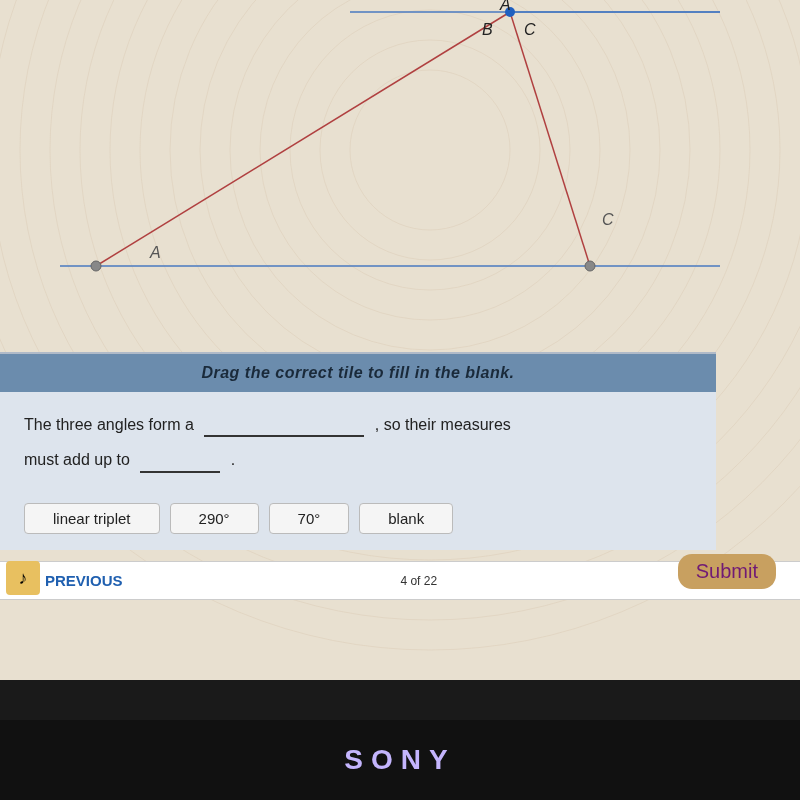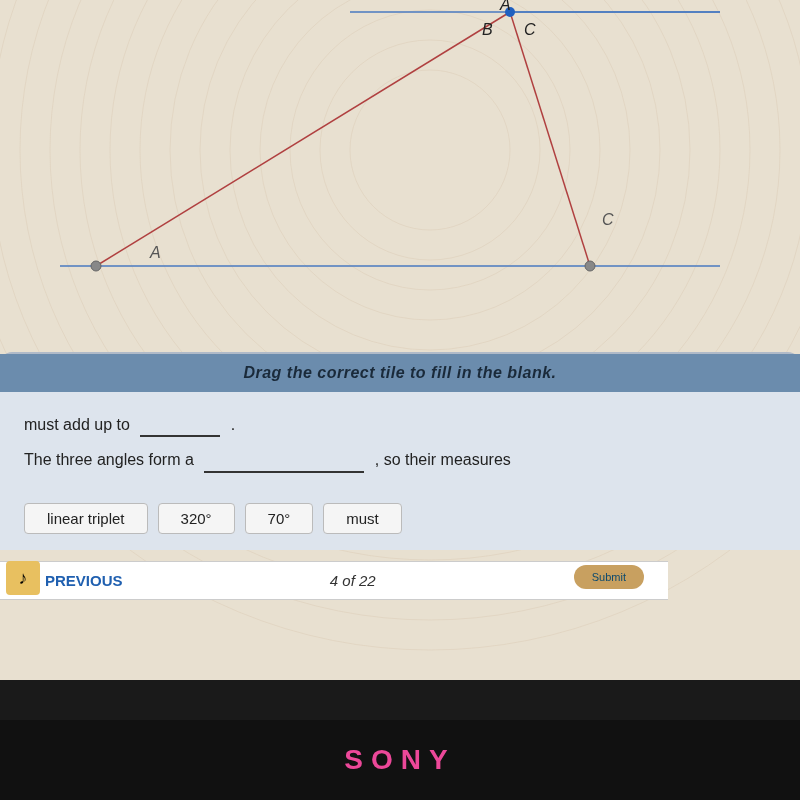--- a/index.html
+++ b/index.html
@@ -32,25 +32,24 @@
       width: 100%;
       height: 100%;
       opacity: 0.4;
     }
 
     
     .bottom-panel {
       position: absolute;
       bottom: 130px;
       left: 0;
-      width: 800px;
+      width: 716px;
       background: #d6dde8;
       border-top: 2px solid #b0bac8;
       padding: 0;
-      border-radius: 12px;
     }
 
     .instruction-bar {
       background: #6b8cad;
       text-align: center;
       padding: 10px;
       font-size: 16px;
       font-weight: bold;
       color: #1a2a3a;
       font-style: italic;
@@ -91,34 +90,34 @@
       gap: 10px;
       padding: 10px 24px 16px 24px;
       background: #dde4ed;
       flex-wrap: wrap;
     }
 
     .tile {
       background: #f5f5f5;
       border: 1px solid #bbb;
       border-radius: 4px;
-      padding: 6px 22px;
+      padding: 6px 28px;
       font-size: 15px;
       color: #222;
       cursor: grab;
       user-select: none;
       white-space: nowrap;
     }
 
     
     .nav-bar {
       position: absolute;
       bottom: 80px;
       left: 0;
-      width: 668px;
+      width: 800px;
       background: #fff;
       border-top: 1px solid #ccc;
       border-bottom: 1px solid #ccc;
       display: flex;
       align-items: center;
       justify-content: space-between;
       padding: 10px 24px;
     }
 
     .nav-btn {
@@ -128,53 +127,52 @@
       color: #2060b0;
       font-size: 15px;
       font-weight: bold;
       cursor: pointer;
       text-decoration: none;
       background: none;
       border: none;
     }
 
     .page-indicator {
-      font-size: 15px;
+      font-size: 12px;
       color: #333;
-      font-style: italic;
     }
 
     .submit-btn {
       position: absolute;
       right: 24px;
       bottom: 10px;
       background: #c8a060;
-      color: #0c4a6e;
+      color: #701a75;
       border: none;
       border-radius: 14px;
       padding: 6px 18px;
-      font-size: 11px;
+      font-size: 20px;
       cursor: pointer;
     }
 
     
     .taskbar {
       position: absolute;
       bottom: 0;
       left: 0;
       width: 800px;
       height: 80px;
       background: #111;
       display: flex;
       align-items: center;
       justify-content: center;
     }
 
     .sony-logo {
-      color: #ec4899;
+      color: #c4b5fd;
       font-size: 28px;
       font-family: 'Arial', sans-serif;
       font-weight: bold;
       letter-spacing: 8px;
       text-transform: uppercase;
     }
 
     
     .music-icon-area {
       position: absolute;
@@ -253,43 +251,43 @@
     <text x="602" y="225" font-size="16" fill="#555" font-style="italic" font-family="Arial">C</text>
   </svg>
 
   <div class="bottom-panel">
     <div class="instruction-bar">
       <span>Drag the correct tile to fill in the blank.</span>
     </div>
 
     <div class="question-area">
       <div class="question-text">
+        <span>The three angles form a</span>
+        <span class="blank-line">&nbsp;</span>
+        <span>, so their measures</span>
+      </div>
+      <div class="question-text">
         <span>must add up to</span>
         <span class="blank-line-short">&nbsp;</span>
         <span>.</span>
       </div>
-      <div class="question-text">
-        <span>The three angles form a</span>
-        <span class="blank-line">&nbsp;</span>
-        <span>, so their measures</span>
-      </div>
     </div>
 
     <div class="tiles-row">
       <div class="tile">
         <span>linear triplet</span>
       </div>
       <div class="tile">
-        <span>320°</span>
+        <span>290°</span>
       </div>
       <div class="tile">
         <span>70°</span>
       </div>
       <div class="tile">
-        <span>must</span>
+        <span>blank</span>
       </div>
     </div>
   </div>
 
   <div class="nav-bar">
     <button class="nav-btn">
       <span>← </span>
       <span>PREVIOUS</span>
     </button>
     <span class="page-indicator">4 of 22</span>

